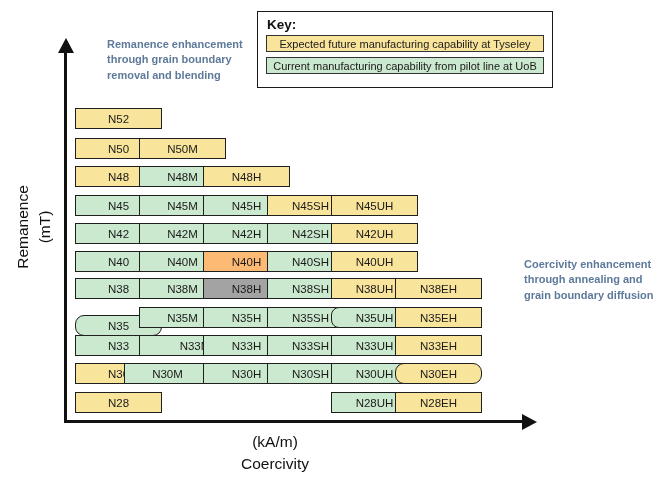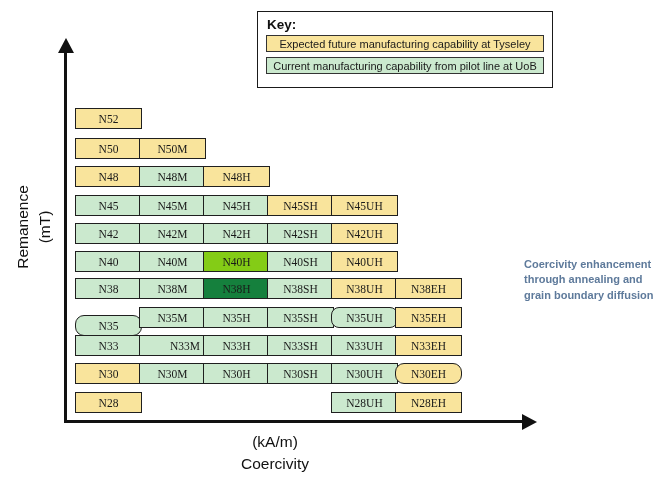--- a/index.html
+++ b/index.html
@@ -27,23 +27,23 @@
   #annotation-remanence{left:107px;top:37px;width:155px;}
   #annotation-coercivity{left:524px;top:257px;width:146px;}
   
   #key-box{position:absolute;left:257px;top:11px;width:296px;height:77px;
     border:1.6px solid #1a1a1a;background:#fff;box-sizing:border-box;}
   #key-title{font-size:13.5px;font-weight:bold;color:#111;margin:5px 0 3px 9px;}
   .key-entry{margin:0 8px 5px 8px;height:17px;border:1.3px solid #333;
     box-sizing:border-box;display:flex;align-items:center;justify-content:center;
     font-size:11px;color:#1a1a1a;white-space:nowrap;}
   
-  .grade-cell{position:absolute;height:21px;width:67px;border:1.5px solid #1f1f1f;
+  .grade-cell{position:absolute;height:21px;width:87px;border:1.5px solid #1f1f1f;
     box-sizing:border-box;display:flex;align-items:center;justify-content:center;
-    font-size:11.5px;color:#1a1a1a;font-family:Liberation Serif, serif;}
+    font-size:11.5px;color:#1a1a1a;}
 </style>
 </head>
 <body>
 
 <div id="stage">
 
   <div id="y-axis" class="axis"></div>
   <div id="y-arrow"></div>
   <div id="x-axis" class="axis"></div>
   <div id="x-arrow"></div>
@@ -51,20 +51,21 @@
   <div id="y-axis-label">
     <div>Remanence</div>
     <div>(mT)</div>
   </div>
 
   <div id="x-axis-label">
     <div>(kA/m)</div>
     <div>Coercivity</div>
   </div>
 
+  <div id="annotation-remanence" class="annotation">Remanence enhancement through grain boundary removal and blending</div>
   <div id="annotation-coercivity" class="annotation">Coercivity enhancement through annealing and grain boundary diffusion</div>
 
   <div id="key-box">
     <div id="key-title">Key:</div>
     <div id="key-entries">
         <div class="key-entry" style="background: rgb(249, 228, 156);">Expected future manufacturing capability at Tyseley</div>
         <div class="key-entry" style="background: rgb(203, 233, 206);">Current manufacturing capability from pilot line at UoB</div>
       </div>
   </div>
 
@@ -80,43 +81,43 @@
       <div class="grade-cell" style="left: 203px; top: 195px; background: rgb(203, 233, 206);">N45H</div>
       <div class="grade-cell" style="left: 267px; top: 195px; background: rgb(249, 228, 156);">N45SH</div>
       <div class="grade-cell" style="left: 331px; top: 195px; background: rgb(249, 228, 156);">N45UH</div>
       <div class="grade-cell" style="left: 75px; top: 223px; background: rgb(203, 233, 206);">N42</div>
       <div class="grade-cell" style="left: 139px; top: 223px; background: rgb(203, 233, 206);">N42M</div>
       <div class="grade-cell" style="left: 203px; top: 223px; background: rgb(203, 233, 206);">N42H</div>
       <div class="grade-cell" style="left: 267px; top: 223px; background: rgb(203, 233, 206);">N42SH</div>
       <div class="grade-cell" style="left: 331px; top: 223px; background: rgb(249, 228, 156);">N42UH</div>
       <div class="grade-cell" style="left: 75px; top: 251px; background: rgb(203, 233, 206);">N40</div>
       <div class="grade-cell" style="left: 139px; top: 251px; background: rgb(203, 233, 206);">N40M</div>
-      <div class="grade-cell" style="left: 203px; top: 251px; background: #84cc16;">N40H</div>
+      <div class="grade-cell" style="left: 203px; top: 251px; background: #fdba74;">N40H</div>
       <div class="grade-cell" style="left: 267px; top: 251px; background: rgb(203, 233, 206);">N40SH</div>
       <div class="grade-cell" style="left: 331px; top: 251px; background: rgb(249, 228, 156);">N40UH</div>
       <div class="grade-cell" style="left: 75px; top: 278px; background: rgb(203, 233, 206);">N38</div>
       <div class="grade-cell" style="left: 139px; top: 278px; background: rgb(203, 233, 206);">N38M</div>
-      <div class="grade-cell" style="left: 203px; top: 278px; background: #15803d;">N38H</div>
+      <div class="grade-cell" style="left: 203px; top: 278px; background: #a3a3a3;">N38H</div>
       <div class="grade-cell" style="left: 267px; top: 278px; background: rgb(203, 233, 206);">N38SH</div>
       <div class="grade-cell" style="left: 331px; top: 278px; background: rgb(249, 228, 156);">N38UH</div>
       <div class="grade-cell" style="left: 395px; top: 278px; background: rgb(249, 228, 156);">N38EH</div>
       <div class="grade-cell" style="left: 75px; top: 315px; background: rgb(203, 233, 206); border-radius: 9px;">N35</div>
       <div class="grade-cell" style="left: 139px; top: 307px; background: rgb(203, 233, 206);">N35M</div>
       <div class="grade-cell" style="left: 203px; top: 307px; background: rgb(203, 233, 206);">N35H</div>
       <div class="grade-cell" style="left: 267px; top: 307px; background: rgb(203, 233, 206);">N35SH</div>
       <div class="grade-cell" style="left: 331px; top: 307px; background: rgb(203, 233, 206); border-radius: 8px;">N35UH</div>
       <div class="grade-cell" style="left: 395px; top: 307px; background: rgb(249, 228, 156);">N35EH</div>
       <div class="grade-cell" style="left: 75px; top: 335px; background: rgb(203, 233, 206);">N33</div>
       <div class="grade-cell" style="left: 139px; top: 335px; background: rgb(203, 233, 206); padding-left: 25px;">N33M</div>
       <div class="grade-cell" style="left: 203px; top: 335px; background: rgb(203, 233, 206);">N33H</div>
       <div class="grade-cell" style="left: 267px; top: 335px; background: rgb(203, 233, 206);">N33SH</div>
       <div class="grade-cell" style="left: 331px; top: 335px; background: rgb(203, 233, 206);">N33UH</div>
       <div class="grade-cell" style="left: 395px; top: 335px; background: rgb(249, 228, 156);">N33EH</div>
       <div class="grade-cell" style="left: 75px; top: 363px; background: rgb(249, 228, 156);">N30</div>
-      <div class="grade-cell" style="left: 139px; top: 363px; background: rgb(203, 233, 206);">N30M</div>
+      <div class="grade-cell" style="left: 124px; top: 363px; background: rgb(203, 233, 206);">N30M</div>
       <div class="grade-cell" style="left: 203px; top: 363px; background: rgb(203, 233, 206);">N30H</div>
       <div class="grade-cell" style="left: 267px; top: 363px; background: rgb(203, 233, 206);">N30SH</div>
       <div class="grade-cell" style="left: 331px; top: 363px; background: rgb(203, 233, 206);">N30UH</div>
       <div class="grade-cell" style="left: 395px; top: 363px; background: rgb(249, 228, 156); border-radius: 9px;">N30EH</div>
       <div class="grade-cell" style="left: 75px; top: 392px; background: rgb(249, 228, 156);">N28</div>
       <div class="grade-cell" style="left: 331px; top: 392px; background: rgb(203, 233, 206);">N28UH</div>
       <div class="grade-cell" style="left: 395px; top: 392px; background: rgb(249, 228, 156);">N28EH</div>
     </div>
 
 </div>

